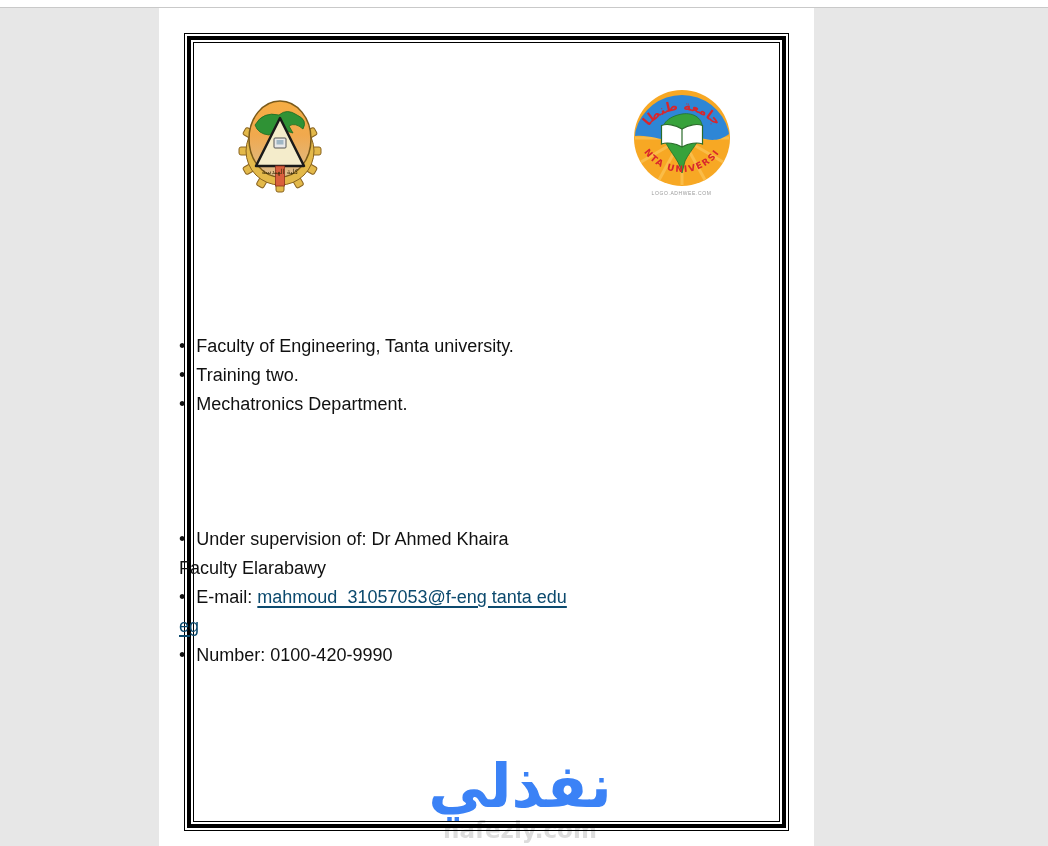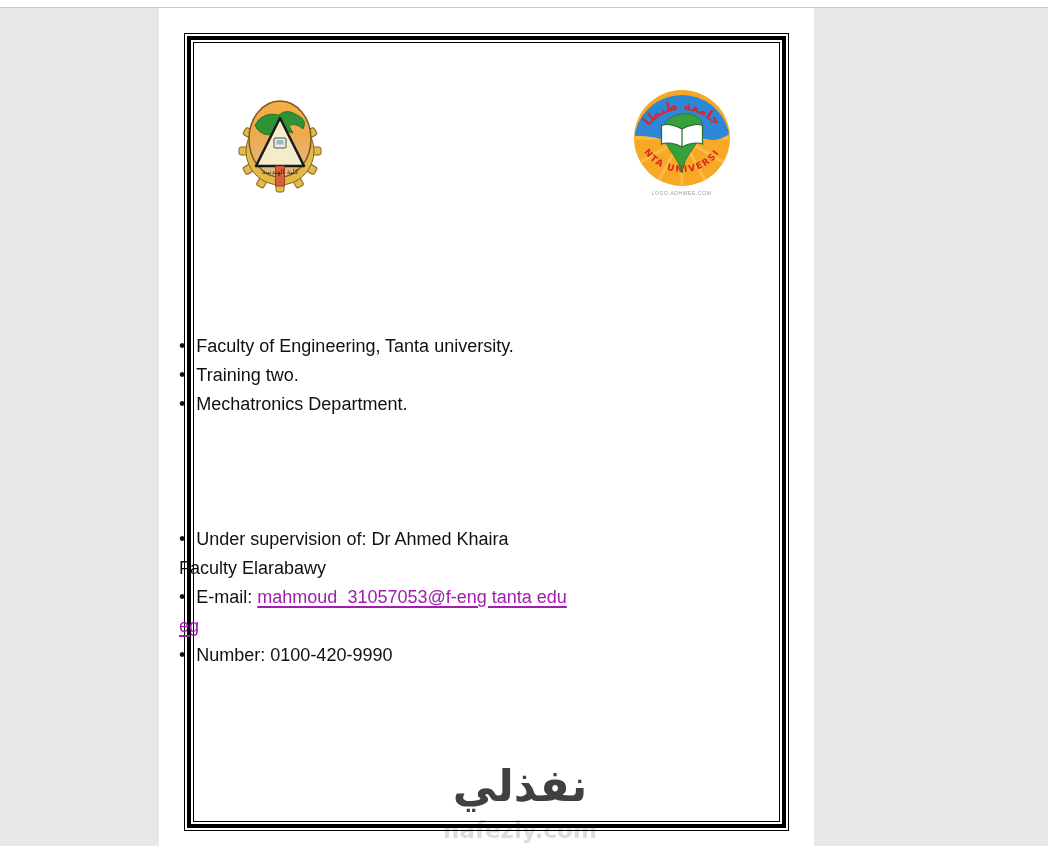--- a/index.html
+++ b/index.html
@@ -13,21 +13,21 @@
     background:#ffffff;border-bottom:1px solid #c9c9c9;z-index:5;
   }
   .page{
     position:absolute;left:159px;top:8px;width:655px;height:838px;
     background:#ffffff;z-index:1;
   }
   
   .watermark{position:absolute;left:211px;top:753px;width:300px;text-align:center;z-index:2;}
   .watermark-arabic{
     font-family:"DejaVu Sans",sans-serif;font-weight:bold;
-    font-size:44px;line-height:50px;color:#404040;letter-spacing:2px;
+    font-size:60px;line-height:50px;color:#3b82f6;letter-spacing:2px;
   }
   .watermark-domain{
     font-family:"DejaVu Sans",sans-serif;
     font-size:23px;line-height:26px;color:#dcdcdc;margin-top:6px;font-weight:bold;
   }
   
   .frame{position:absolute;box-sizing:border-box;background:transparent;z-index:3;pointer-events:none;}
   .frame-outer{left:25px;top:25px;width:605px;height:798px;border:1px solid #000;}
   .frame-mid  {left:28px;top:28px;width:599px;height:792px;border:4px solid #000;}
   .frame-inner{left:34px;top:34px;width:587px;height:780px;border:1px solid #000;}
@@ -40,21 +40,21 @@
   }
   .textblock{
     position:absolute;left:0;right:0;z-index:4;
     margin-left:20px;
     font-weight:normal;font-size:18px;line-height:29px;color:#111;
   }
   .block1{top:324px;}
   .block2{top:517px;}
   .bullet{display:inline-block;margin-right:11px;}
   .email-link{
-    color:#a21caf;text-decoration:underline;text-decoration-thickness:2px;text-underline-offset:3px;
+    color:#0c4a6e;text-decoration:underline;text-decoration-thickness:2px;text-underline-offset:3px;
   }
   .line{white-space:nowrap;}
 </style>
 </head>
 <body>
 
 <div class="top-strip"></div>
 
 <div class="page">
 

